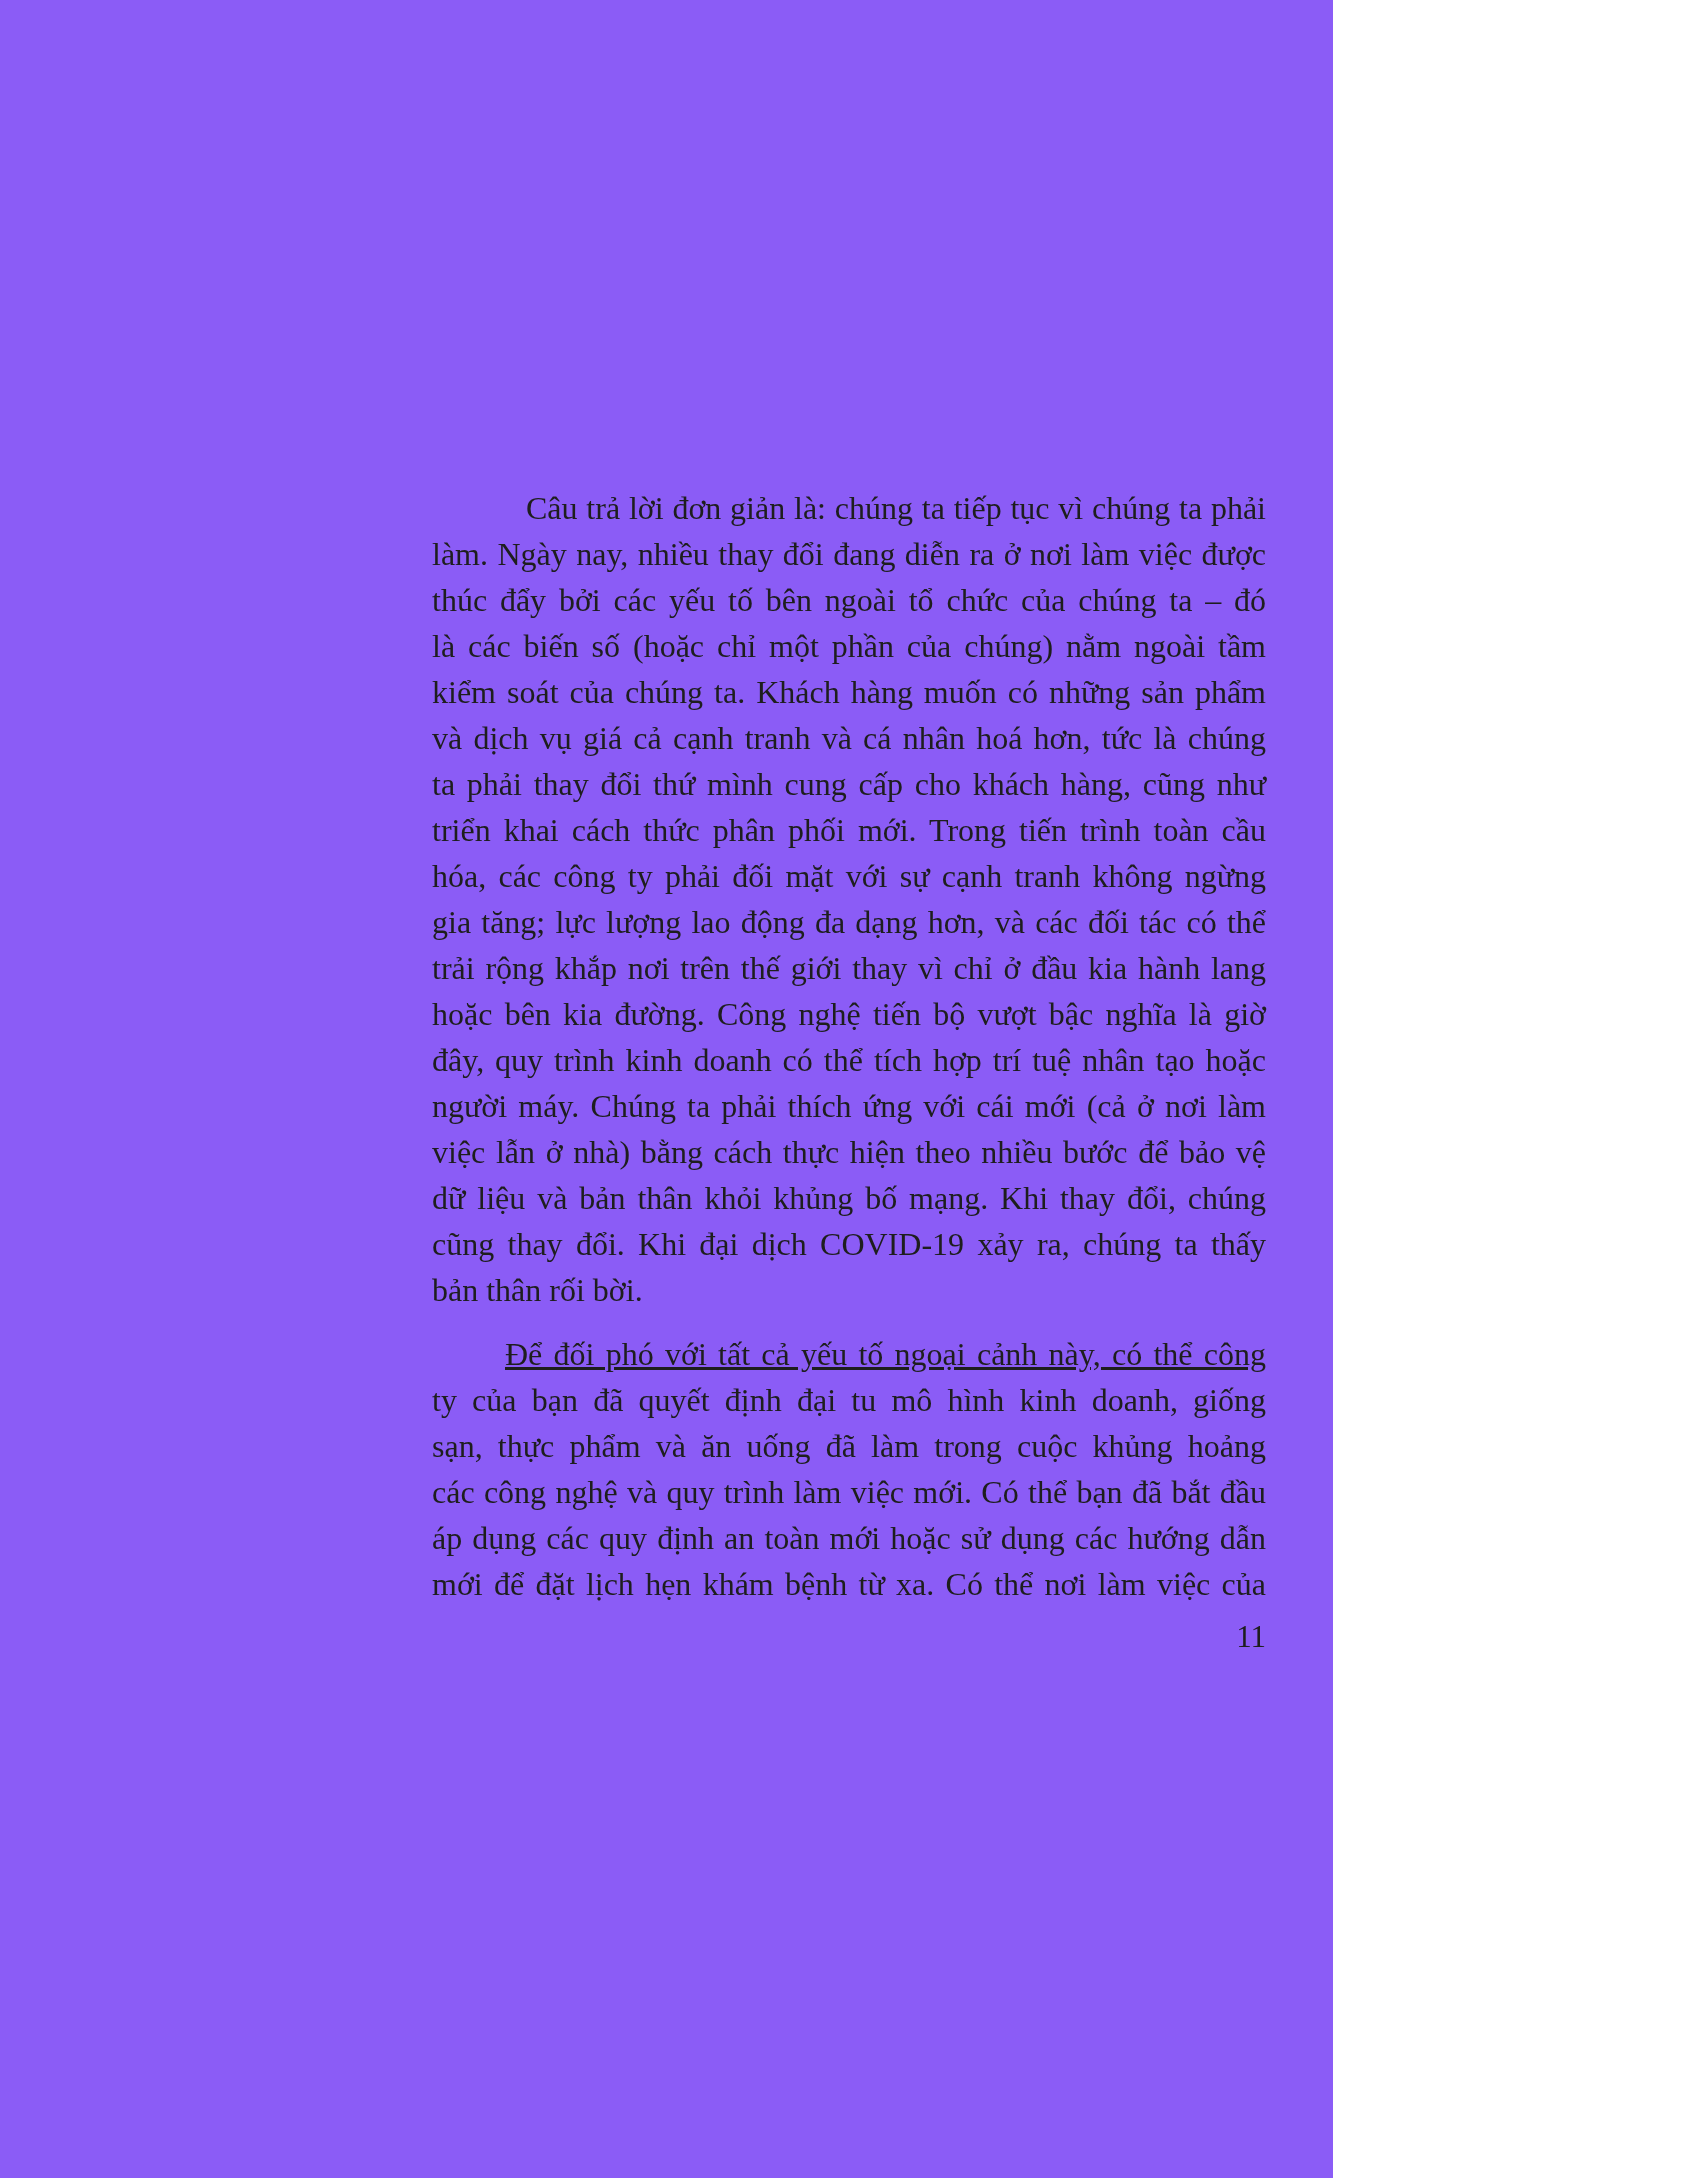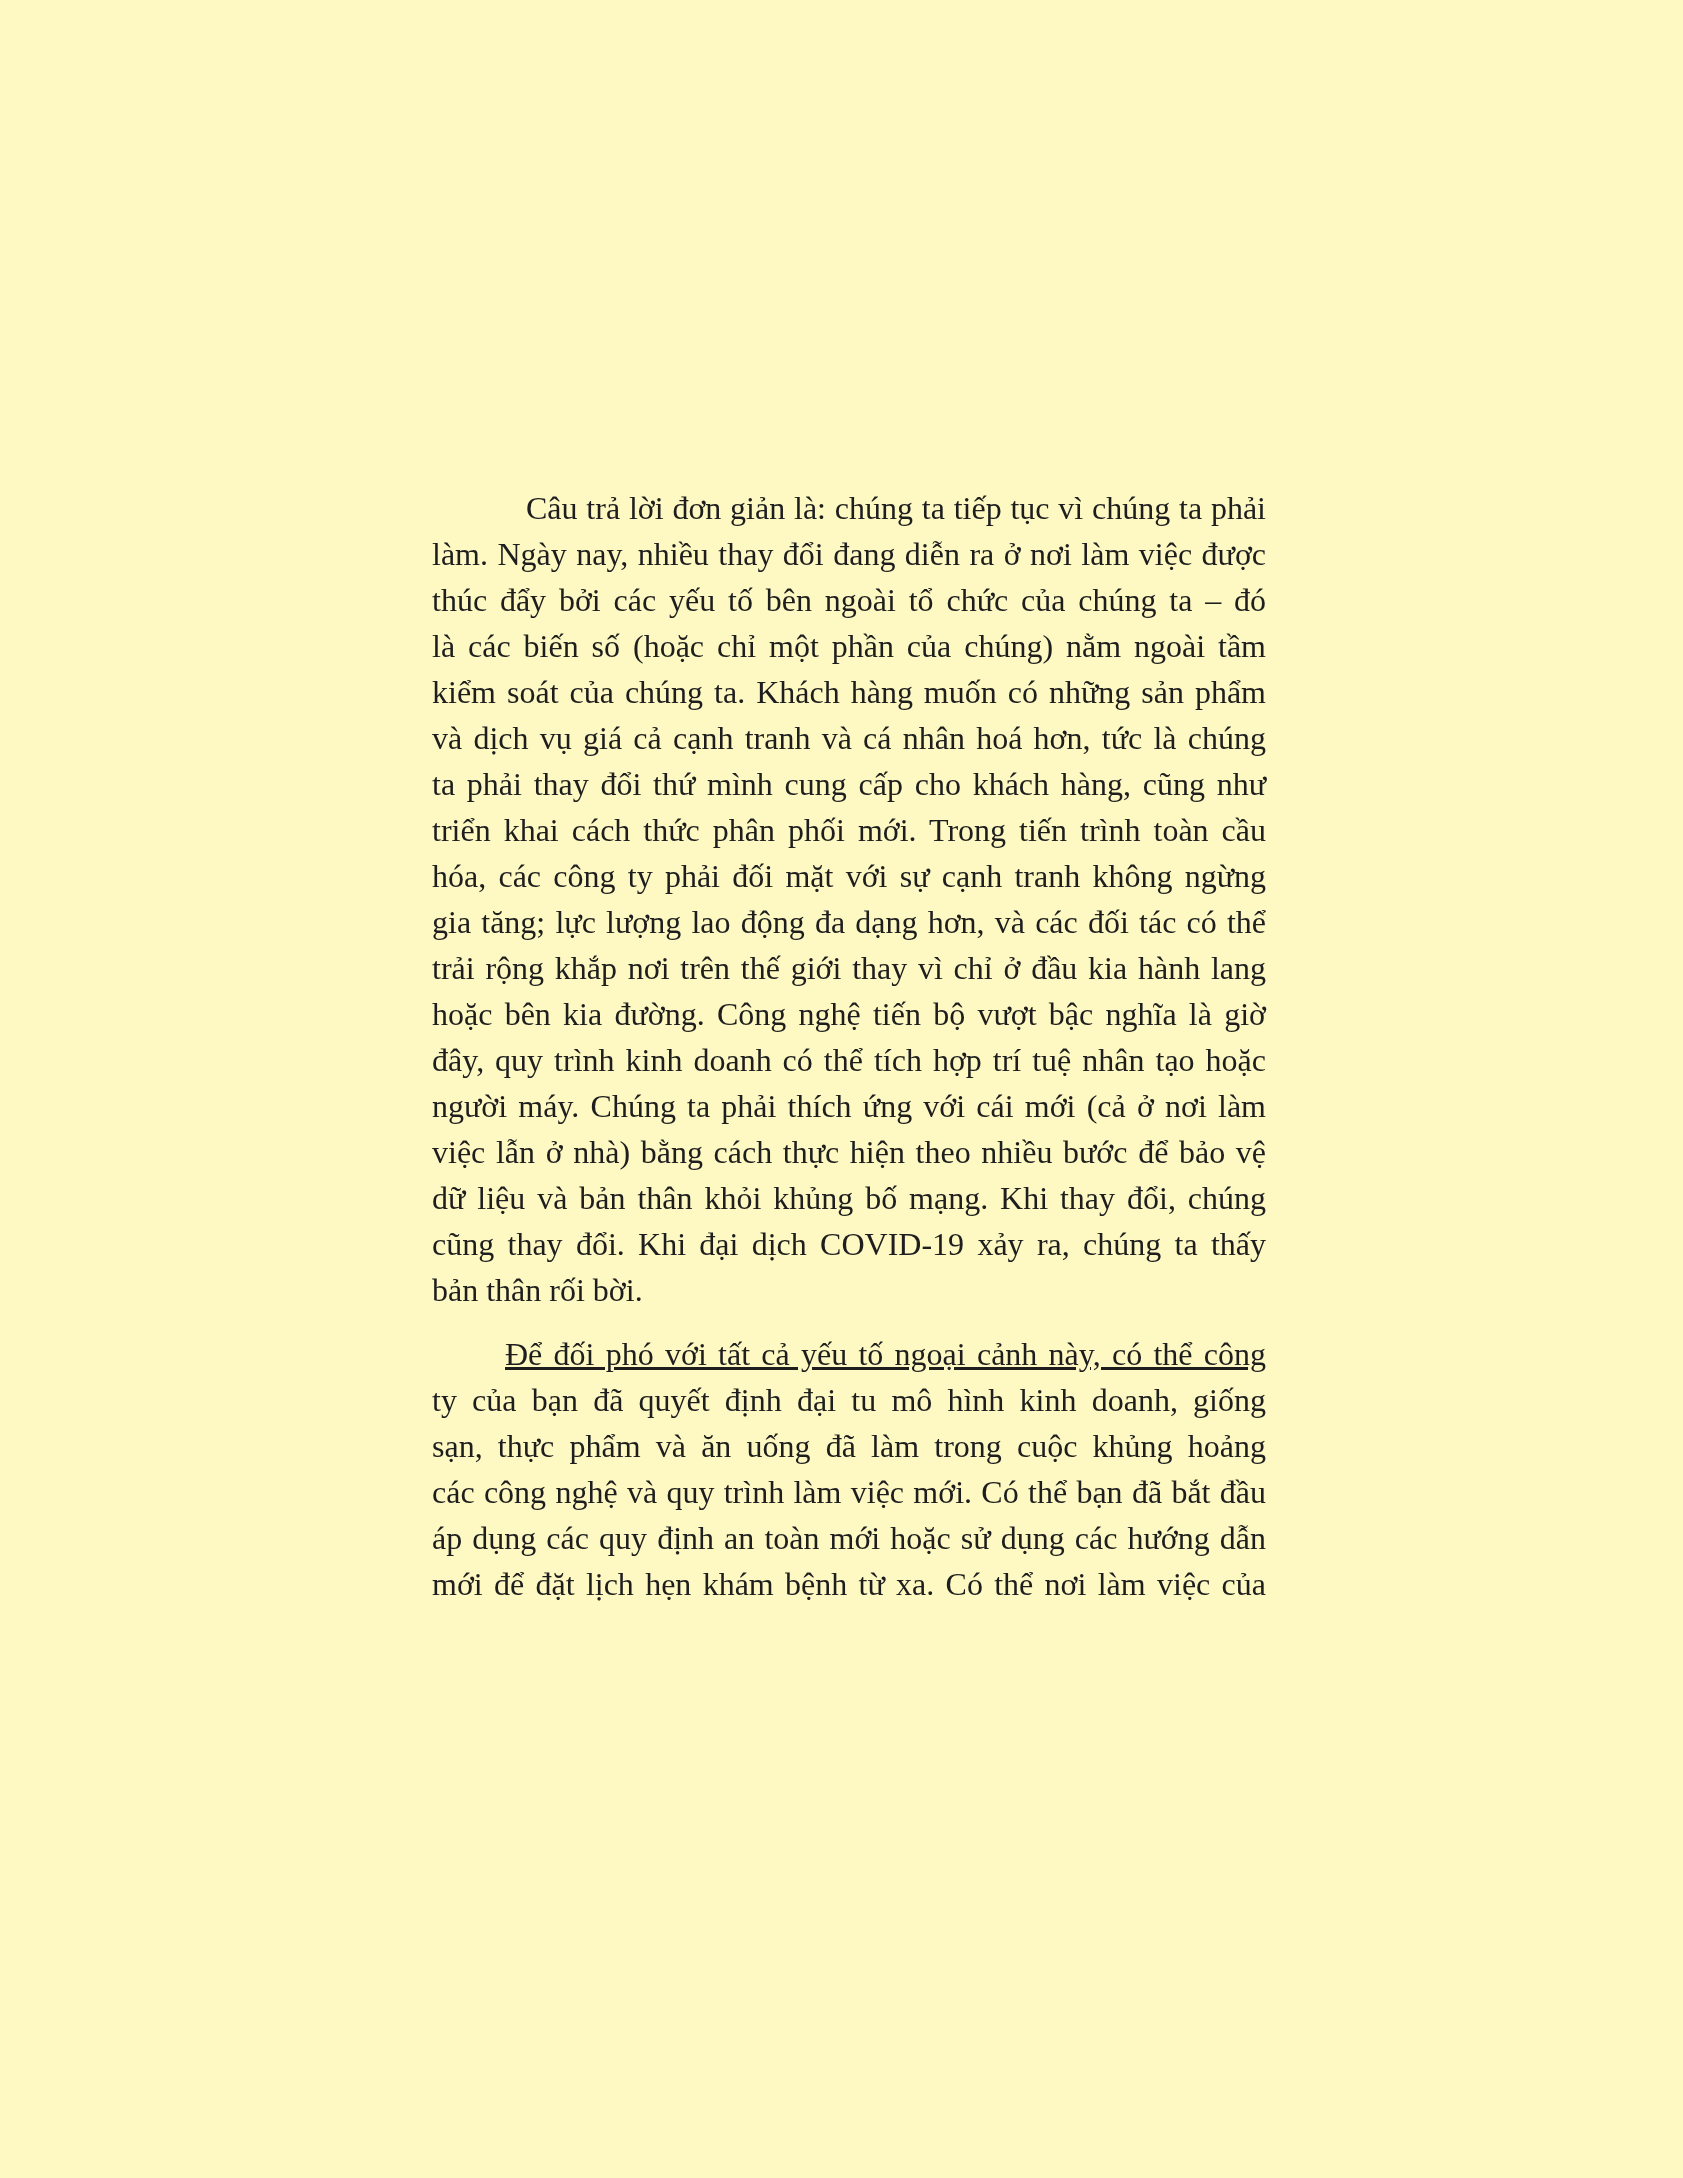--- a/index.html
+++ b/index.html
@@ -2,23 +2,23 @@
 <html><head>
 <meta charset="utf-8">
 <style>
   html, body {
     margin: 0;
     padding: 0;
     background: #ffffff;
   }
   .page {
     position: relative;
-    width: 1683px;
+    width: 1333px;
     height: 2178px;
-    background: #fef9c3;
+    background: #8b5cf6;
     overflow: hidden;
   }
   .text-block {
     position: absolute;
     left: 432px;
     top: 485px;
     width: 834px;
     font-family: "Liberation Serif", "DejaVu Serif", serif;
     font-size: 32px;
     line-height: 46px;
@@ -75,16 +75,17 @@
 
     <div class="para p2">
       <div class="ln first">Để đối phó với tất cả yếu tố ngoại cảnh này, có thể công</div>
       <div class="ln">ty của bạn đã quyết định đại tu mô hình kinh doanh, giống</div>
       <div class="ln">sạn, thực phẩm và ăn uống đã làm trong cuộc khủng hoảng</div>
       <div class="ln">các công nghệ và quy trình làm việc mới. Có thể bạn đã bắt đầu</div>
       <div class="ln">áp dụng các quy định an toàn mới hoặc sử dụng các hướng dẫn</div>
       <div class="ln">mới để đặt lịch hẹn khám bệnh từ xa. Có thể nơi làm việc của</div>
     </div>
 
+    <div class="page-number">11</div>
 
   </div>
 </div>
 
 
 </body></html>

